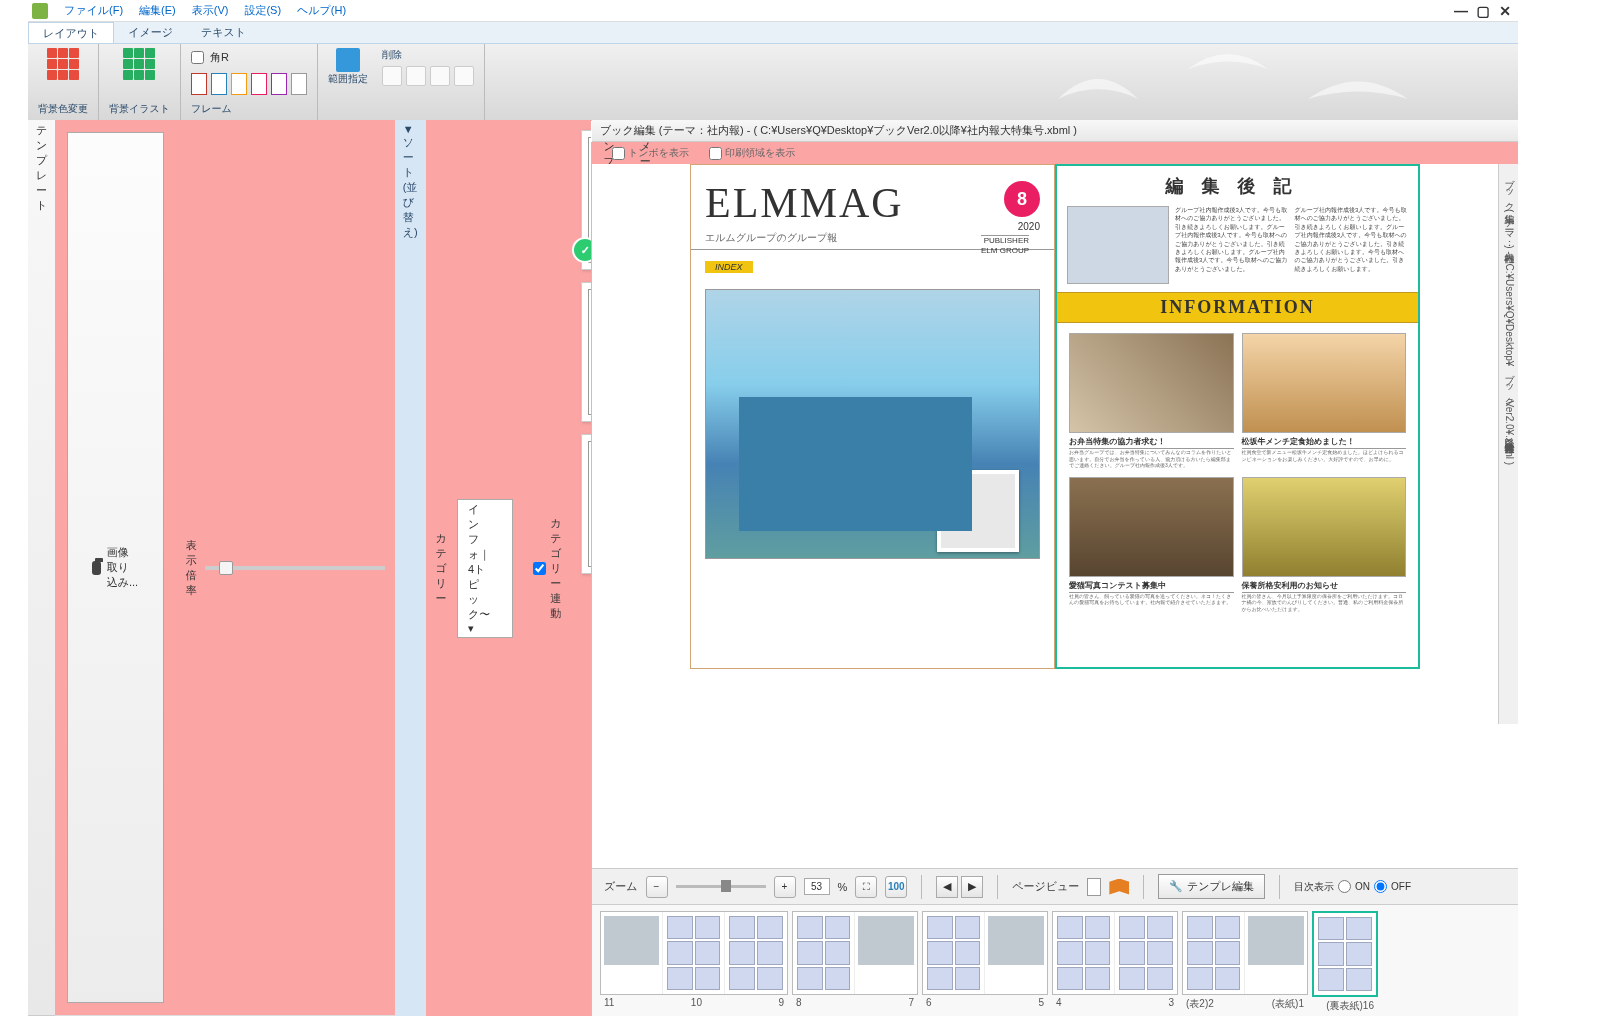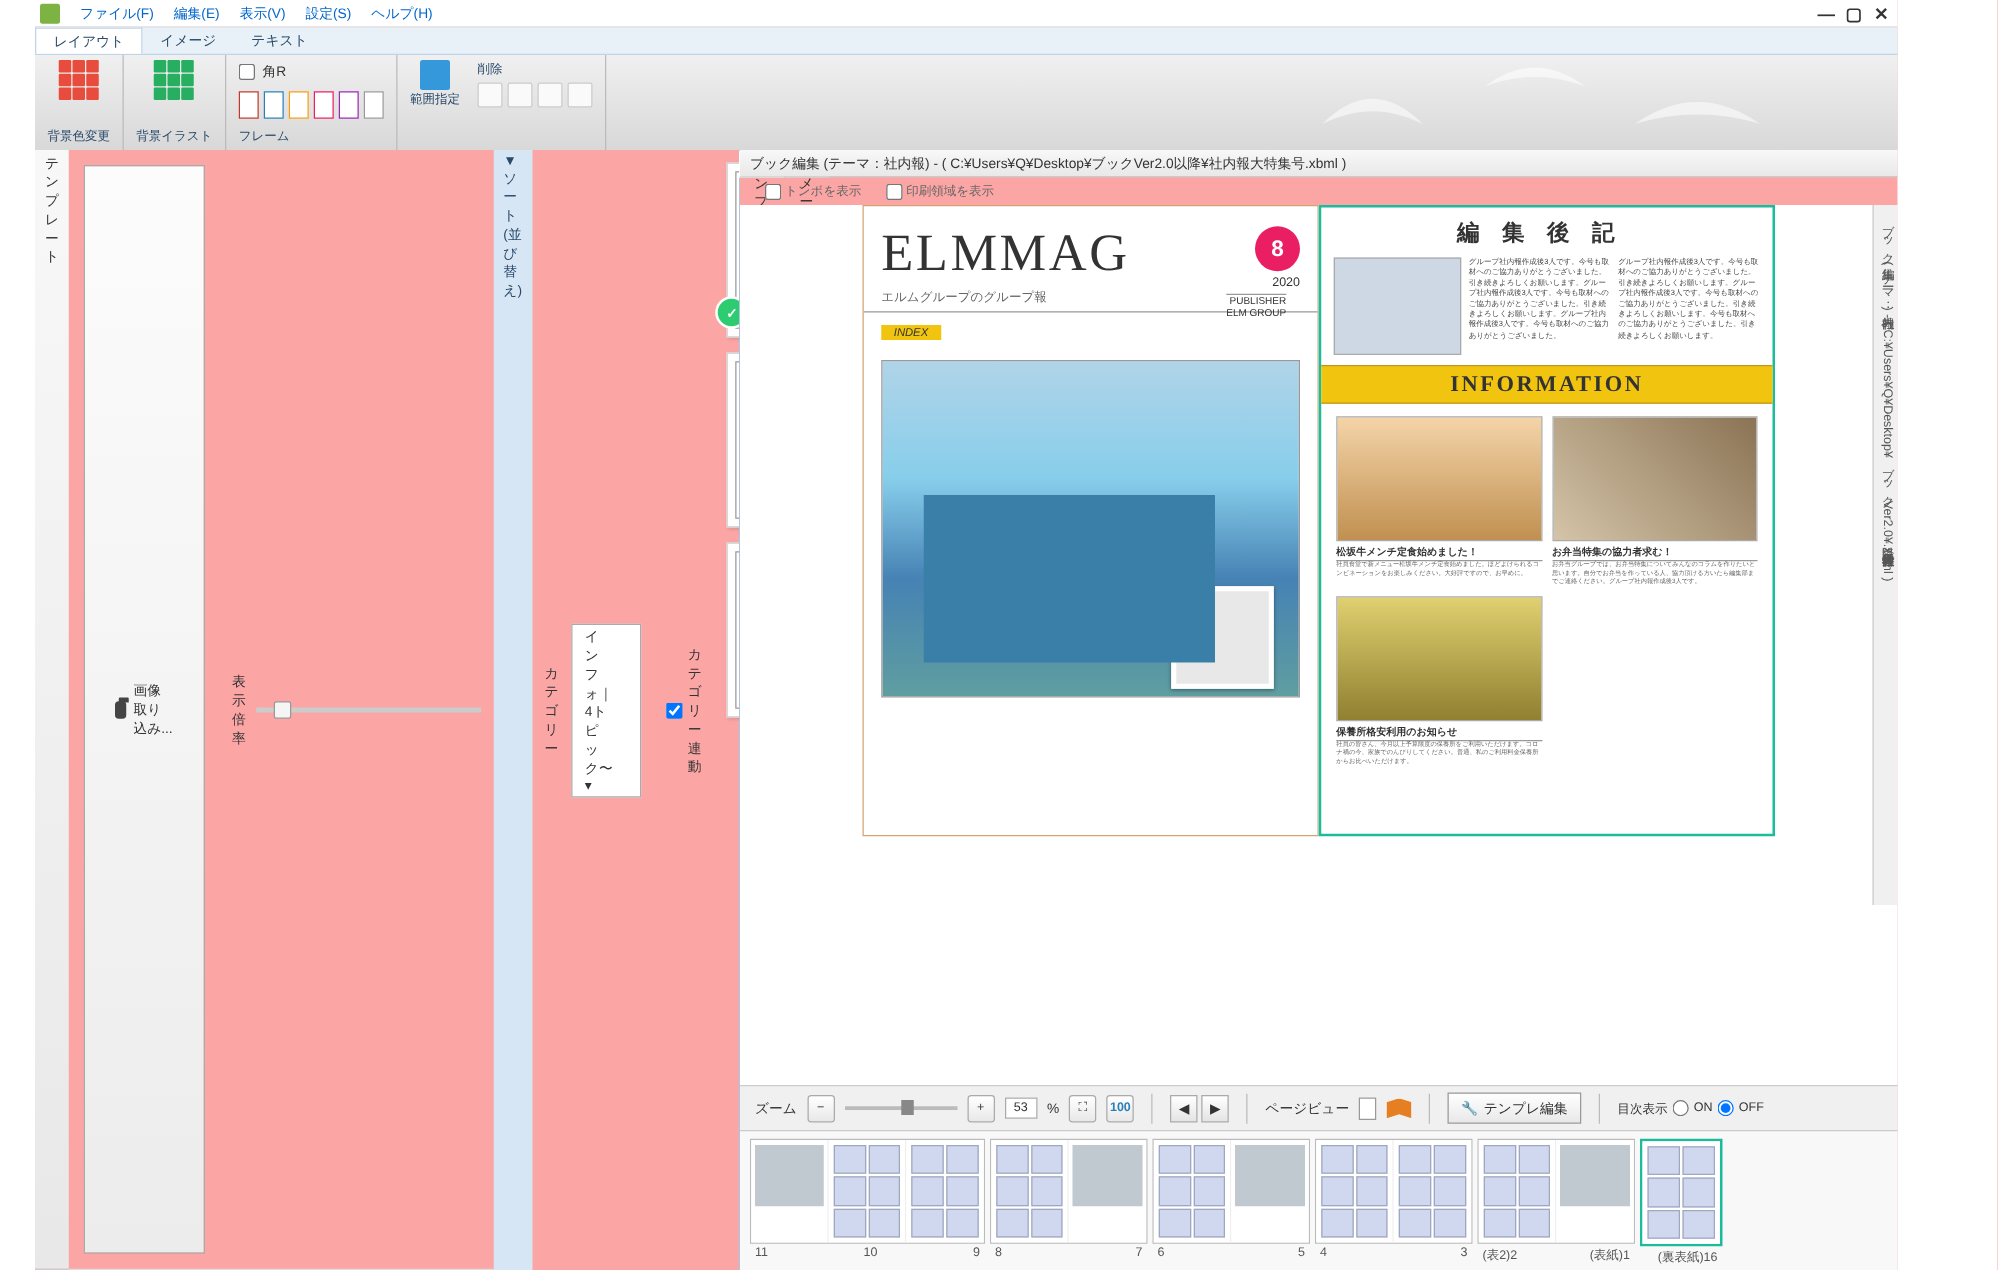--- a/index.html
+++ b/index.html
@@ -433,28 +433,33 @@
           <div class="page right">
             <div class="hensyu-title">編集後記</div>
             <div class="hensyu-row">
               <div class="hensyu-photo"></div>
               <div class="hensyu-col">グループ社内報作成後3人です。今号も取材へのご協力ありがとうございました。引き続きよろしくお願いします。グループ社内報作成後3人です。今号も取材へのご協力ありがとうございました。引き続きよろしくお願いします。グループ社内報作成後3人です。今号も取材へのご協力ありがとうございました。</div>
               <div class="hensyu-col">グループ社内報作成後3人です。今号も取材へのご協力ありがとうございました。引き続きよろしくお願いします。グループ社内報作成後3人です。今号も取材へのご協力ありがとうございました。引き続きよろしくお願いします。今号も取材へのご協力ありがとうございました。引き続きよろしくお願いします。</div>
             </div>
             <div class="info-banner">INFORMATION</div>
             <div class="info-grid">
               <div class="info-card">
+                  <div class="photo p1"></div>
+                  <div class="ctitle">お弁当特集の協力者求む！</div>
+                  <div class="cdesc">お弁当グループでは、お弁当特集についてみんなのコラムを作りたいと思います。自分でお弁当を作っている人、協力頂ける方いたら編集部までご連絡ください。グループ社内報作成後3人です。</div>
+                </div>
+              <div class="info-card">
                   <div class="photo p2"></div>
                   <div class="ctitle">松坂牛メンチ定食始めました！</div>
                   <div class="cdesc">社員食堂で新メニュー松坂牛メンチ定食始めました。ほどよけられるコンビネーションをお楽しみください。大好評ですので、お早めに。</div>
                 </div>
               <div class="info-card">
-                  <div class="photo p1"></div>
-                  <div class="ctitle">お弁当特集の協力者求む！</div>
-                  <div class="cdesc">お弁当グループでは、お弁当特集についてみんなのコラムを作りたいと思います。自分でお弁当を作っている人、協力頂ける方いたら編集部までご連絡ください。グループ社内報作成後3人です。</div>
+                  <div class="photo p3"></div>
+                  <div class="ctitle">愛猫写真コンテスト募集中</div>
+                  <div class="cdesc">社員の皆さん、飼っている愛猫の写真を送ってください。ネコ！たくさんの愛猫写真をお待ちしています。社内報で紹介させていただきます。</div>
                 </div>
               <div class="info-card">
                   <div class="photo p4"></div>
                   <div class="ctitle">保養所格安利用のお知らせ</div>
                   <div class="cdesc">社員の皆さん、今月以上予算限度の保養所をご利用いただけます。コロナ禍の今、家族でのんびりしてください。普通、私のご利用料金保養所からお比べいただけます。</div>
                 </div>
             </div>
           </div>
         </div>
         <div class="side-tab">ブック編集 (テーマ：社内報) - ( C:¥Users¥Q¥Desktop¥ブックVer2.0以降¥社内報大特集号.xbml )</div>

